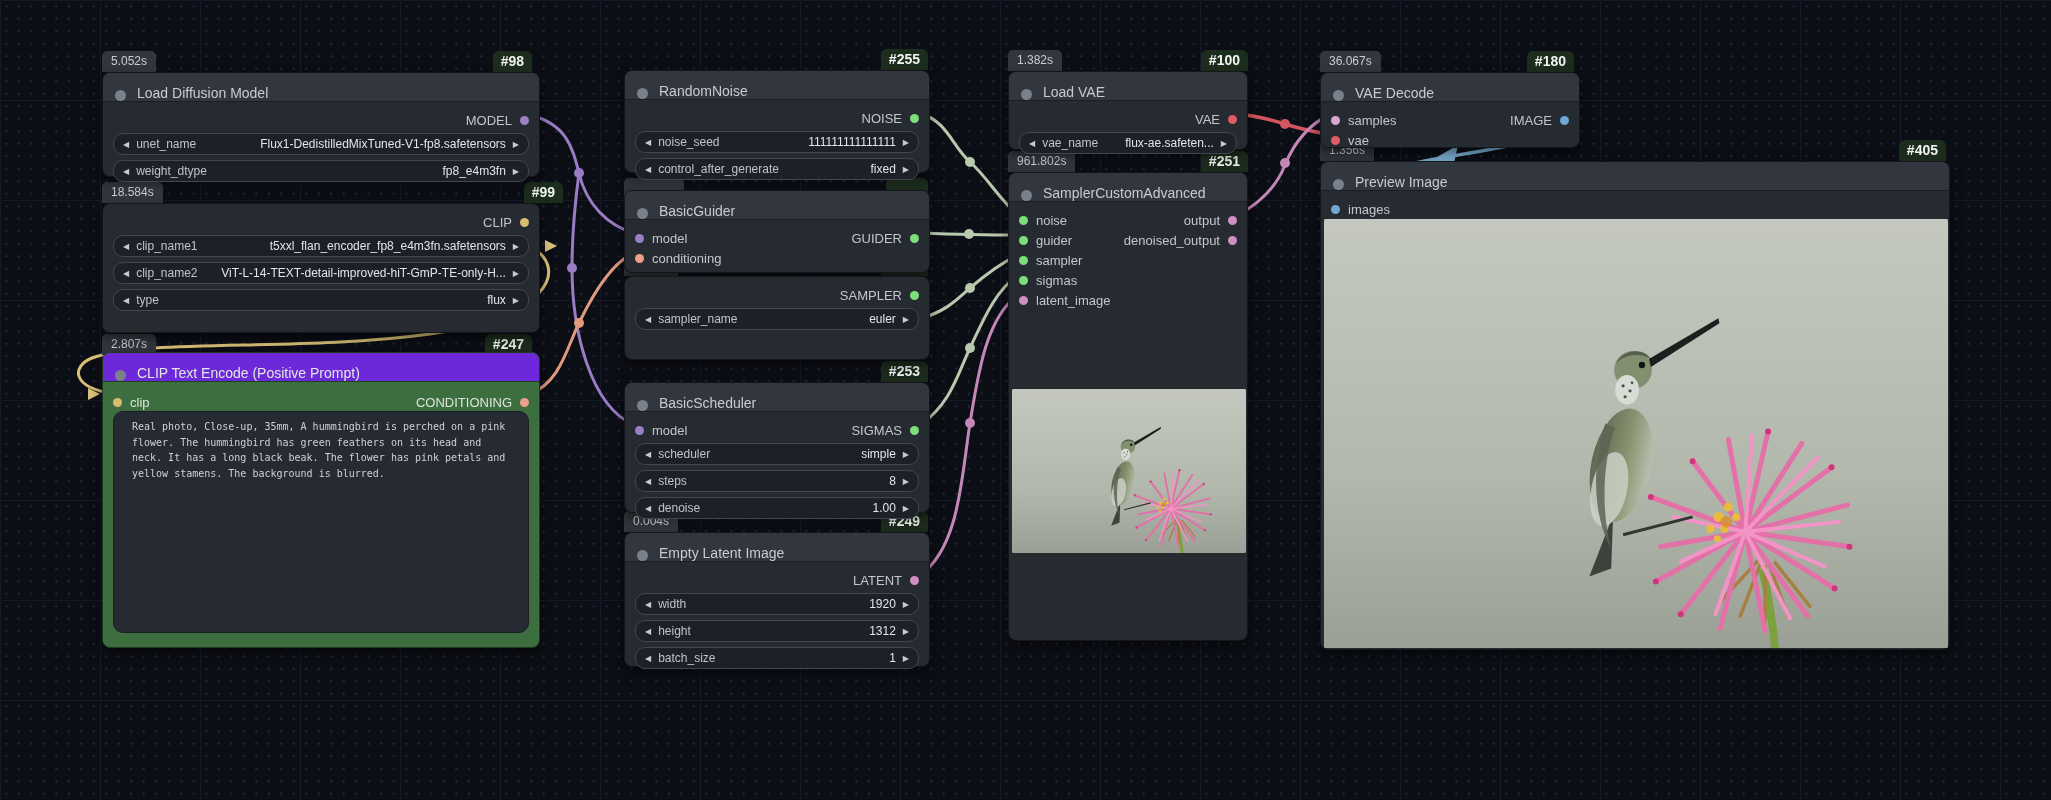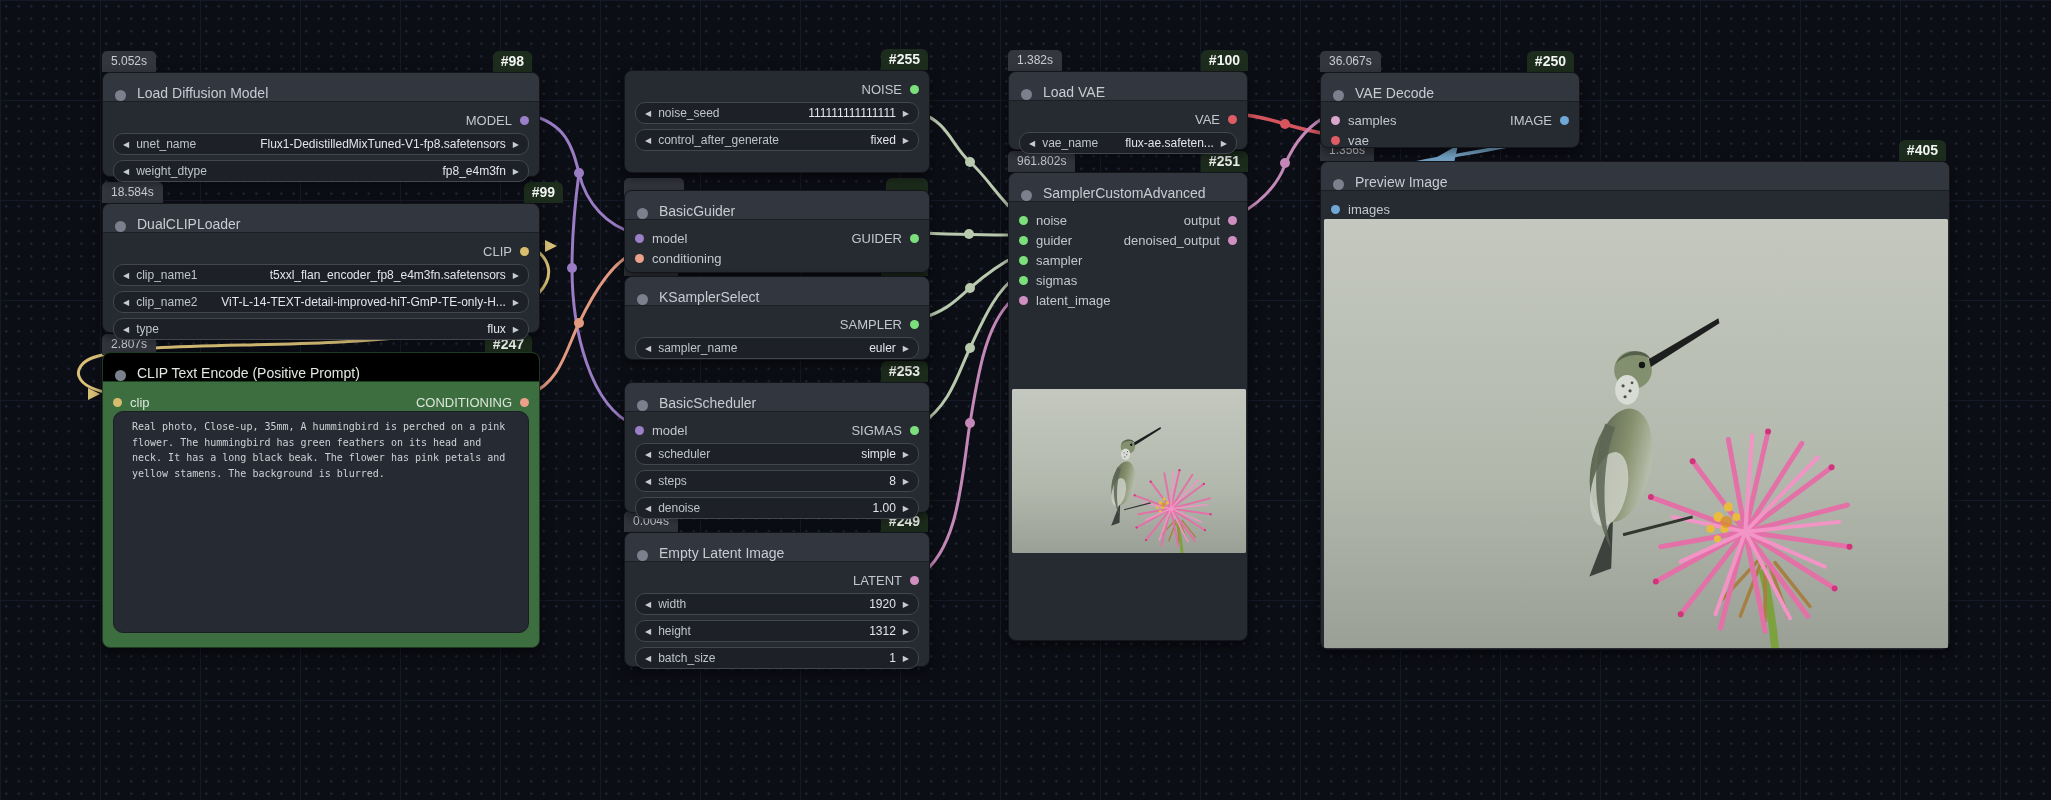--- a/index.html
+++ b/index.html
@@ -29,21 +29,21 @@
   .widget{height:20px;margin:5px 10px 0;background:#1d2026;border:1px solid #42464e;
           border-radius:10px;display:flex;align-items:center;padding:0 9px;gap:7px;
           font-size:12px;color:#bfc4cc;white-space:nowrap;overflow:hidden;}
   .arr{font-family:"DejaVu Sans",sans-serif;font-size:8px;color:#c6cbd2;flex:0 0 auto;}
   .wval{margin-left:auto;color:#e2e5ea;overflow:hidden;text-overflow:ellipsis;}
   .badge-time{position:absolute;z-index:1;height:21px;line-height:21px;background:#33363d;
               color:#c9cdd3;font-size:12px;padding:0 9px;border-radius:5px 5px 0 0;}
   .badge-id{position:absolute;z-index:1;height:21px;line-height:21px;background:#1d2d1d;
             color:#f2f4f1;font-size:14px;font-weight:bold;padding:0 8px;border-radius:6px 6px 0 0;}
   .node.green{background:#3c6e3f;border-color:#1d3a20;}
-  .node.green .hdr{background:#000000;color:#e0e8e0;border-bottom-color:#1a4322;}
+  .node.green .hdr{background:#6d28d9;color:#e0e8e0;border-bottom-color:#1a4322;}
   .node.green .row{color:#dde5dc;}
   .prompt-box{position:absolute;left:10px;right:10px;top:58px;bottom:14px;background:#262a33;
               border:1px solid #1b1e25;border-radius:10px;color:#ccd1d7;
               font-family:"DejaVu Sans Mono",monospace;font-size:10px;line-height:1.55;
               padding:7px 18px;white-space:pre-wrap;box-sizing:border-box;}
   .img-frame{position:absolute;overflow:hidden;border-radius:2px;background:#aeb3a9;}
   svg.scene{display:block;}
 </style>
 </head>
 <body>
@@ -103,21 +103,21 @@
   <div class="badge-time" style="left:624px;top:255px">0.005s</div>
   <div class="badge-id" style="right:1123px;top:255px">#252</div>
   <div class="badge-id" style="right:1123px;top:361px">#253</div>
   <div class="badge-time" style="left:624px;top:511px">0.004s</div>
   <div class="badge-id" style="right:1123px;top:511px">#249</div>
   <div class="badge-time" style="left:1008px;top:50px">1.382s</div>
   <div class="badge-id" style="right:803px;top:50px">#100</div>
   <div class="badge-time" style="left:1008px;top:151px">961.802s</div>
   <div class="badge-id" style="right:803px;top:151px">#251</div>
   <div class="badge-time" style="left:1320px;top:51px">36.067s</div>
-  <div class="badge-id" style="right:477px;top:51px">#250</div>
+  <div class="badge-id" style="right:477px;top:51px">#180</div>
   <div class="badge-time" style="left:1320px;top:140px">1.356s</div>
   <div class="badge-id" style="right:105px;top:140px">#405</div>
 
   <div class="node" style="left:102px;top:72px;width:438px;height:105px">
     <div class="hdr">
       <span class="hdot"></span>
       <span>Load Diffusion Model</span>
     </div>
     <div class="row first">
       <span class="out">
@@ -133,24 +133,20 @@
     </div>
     <div class="widget">
       <span class="arr">◀</span>
       <span>weight_dtype</span>
       <span class="wval">fp8_e4m3fn</span>
       <span class="arr">▶</span>
     </div>
   </div>
 
   <div class="node" style="left:102px;top:203px;width:438px;height:130px">
-    <div class="hdr">
-      <span class="hdot"></span>
-      <span>DualCLIPLoader</span>
-    </div>
     <div class="row first">
       <span class="out">
           <span>CLIP</span>
           <span class="dot" style="--c:#d8bd6e"></span>
         </span>
     </div>
     <div class="widget">
       <span class="arr">◀</span>
       <span>clip_name1</span>
       <span class="wval">t5xxl_flan_encoder_fp8_e4m3fn.safetensors</span>
@@ -182,20 +178,24 @@
         </span>
       <span class="out">
           <span>CONDITIONING</span>
           <span class="dot" style="--c:#eda089"></span>
         </span>
     </div>
     <div class="prompt-box">Real photo, Close-up, 35mm, A hummingbird is perched on a pink flower. The hummingbird has green feathers on its head and neck. It has a long black beak. The flower has pink petals and yellow stamens. The background is blurred.</div>
   </div>
 
   <div class="node" style="left:624px;top:70px;width:306px;height:103px">
+    <div class="hdr">
+      <span class="hdot"></span>
+      <span>RandomNoise</span>
+    </div>
     <div class="row first">
       <span class="out">
           <span>NOISE</span>
           <span class="dot" style="--c:#7be07b"></span>
         </span>
     </div>
     <div class="widget">
       <span class="arr">◀</span>
       <span>noise_seed</span>
       <span class="wval">111111111111111</span>
@@ -226,24 +226,20 @@
     </div>
     <div class="row">
       <span class="in">
           <span class="dot" style="--c:#eda089"></span>
           <span>conditioning</span>
         </span>
     </div>
   </div>
 
   <div class="node" style="left:624px;top:276px;width:306px;height:84px">
-    <div class="hdr">
-      <span class="hdot"></span>
-      <span>KSamplerSelect</span>
-    </div>
     <div class="row first">
       <span class="out">
           <span>SAMPLER</span>
           <span class="dot" style="--c:#7be07b"></span>
         </span>
     </div>
     <div class="widget">
       <span class="arr">◀</span>
       <span>sampler_name</span>
       <span class="wval">euler</span>

